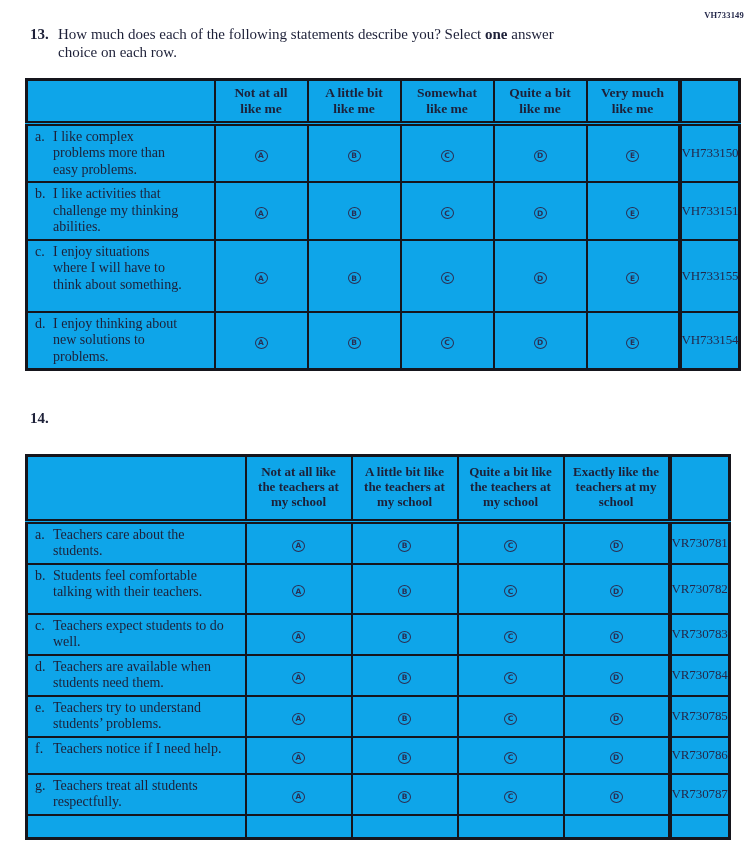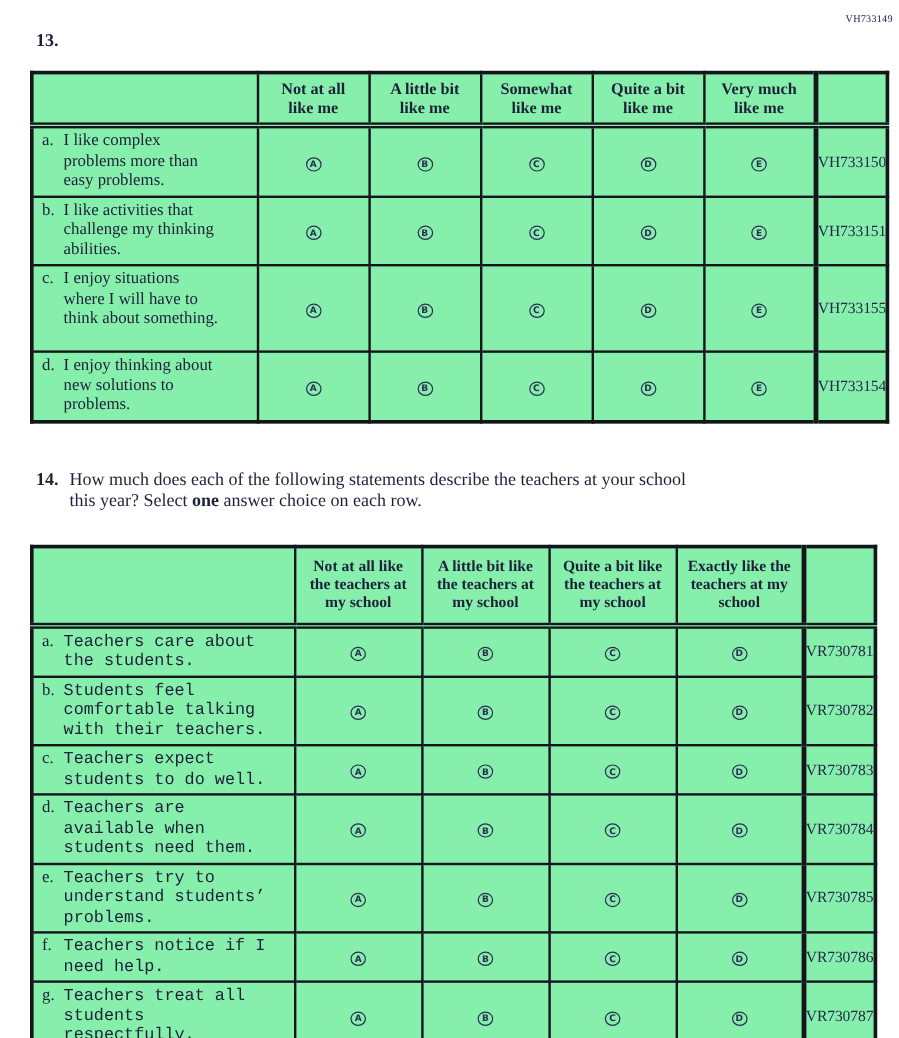--- a/index.html
+++ b/index.html
@@ -2,62 +2,63 @@
 <html><head>
 <meta charset="utf-8">
 <style>
   html,body{margin:0;padding:0;}
   body{
     width:749px;height:865px;overflow:hidden;background:#ffffff;
     font-family:"Liberation Serif","DejaVu Serif",serif;color:#1d2038;
   }
   .page{position:relative;width:749px;height:865px;box-sizing:border-box;padding-top:10px;}
   .code-line{height:11px;line-height:11px;text-align:right;padding-right:5px;
-    font-size:8.5px;letter-spacing:.2px;color:#24284a;}
+    font-size:8.5px;letter-spacing:.2px;color:#24284a;font-weight:bold;}
   .question{display:flex;margin:4px 0 0 30px;font-size:15px;line-height:1.22;}
   .qnum{flex:0 0 28px;font-weight:700;}
   .qtext{width:604px;}
   .qtext b{font-weight:700;}
   table.tbl{border-collapse:collapse;table-layout:fixed;margin-left:25px;
-    border:3px solid #15151c;background:#86efac;}
+    border:3px solid #15151c;background:#0ea5e9;}
   .tbl th,.tbl td{border:2px solid #15151c;padding:0;overflow:hidden;}
   .tbl th{font-weight:700;text-align:center;vertical-align:middle;
     border-bottom:5px double #15151c;line-height:1.18;}
   .q13-tbl{margin-top:16px;}
   .q13-tbl th{font-size:13.5px;}
   .q14-tbl{margin-top:26px;}
   .q14-tbl th{font-size:13px;line-height:1.15;}
   .hwrap{display:inline-block;}
   .q13-tbl .hwrap{width:70px;}
   .q14-tbl .hwrap{width:92px;}
   td.stmt{vertical-align:top;padding:3px 4px 3px 7px;font-size:14px;line-height:1.18;}
   .stmt-flex{display:flex;}
   .ltr{flex:0 0 18px;}
   .stxt13{display:inline-block;width:132px;}
-  .stxt14{display:inline-block;width:180px;font-family:Liberation Mono, monospace;}
+  .stxt14{display:inline-block;width:180px;}
   td.opt{text-align:center;vertical-align:middle;}
   td.codecell,th.codecell{border-left:4px solid #15151c;}
   td.codecell{font-size:13px;letter-spacing:-.1px;text-align:center;vertical-align:middle;color:#24284a;}
   .bub{display:inline-flex;width:13px;height:12px;border:1px solid #2b2e52;border-radius:50%;
     align-items:center;justify-content:center;font-size:7.5px;font-weight:700;
     font-family:"DejaVu Sans",sans-serif;color:#2b2e52;box-sizing:border-box;}
   .q14-sec{margin-top:38px;}
   tr.h44{height:44px;} tr.h56{height:56px;} tr.h72{height:72px;} tr.h54{height:54px;}
   tr.h66{height:66px;padding-left:40px;} tr.h36{height:36px;} tr.h50{height:50px;} tr.h40{height:40px;}
   tr.h37{height:37px;} tr.h30{height:30px;} tr.h24{height:24px;}
 </style>
 </head>
 <body>
 
 <div class="page">
 
   <div>
     <div class="code-line">VH733149</div>
     <div class="question">
       <span class="qnum">13.</span>
+      <span class="qtext"><span>How much does each of the following statements describe you? Select </span><b>one</b><span> answer</span><br><span>choice on each row.</span></span>
     </div>
 
     <table class="tbl q13-tbl">
       <colgroup>
         <col style="width:188px">
           <col style="width:93px">
           <col style="width:93px">
           <col style="width:93px">
           <col style="width:93px">
           <col style="width:93px">
@@ -131,21 +132,20 @@
           <td class="opt"><span class="bub">E</span></td>
           <td class="codecell">VH733154</td>
         </tr>
       </tbody>
     </table>
   </div>
 
   <div class="q14-sec">
     <div class="question">
       <span class="qnum">14.</span>
-      <span class="qtext"><span>How much does each of the following statements describe the teachers at your school</span><br><span>this year? Select </span><b>one</b><span> answer choice on each row.</span></span>
     </div>
 
     <table class="tbl q14-tbl">
       <colgroup>
         <col style="width:219px">
           <col style="width:106px">
           <col style="width:106px">
           <col style="width:106px">
           <col style="width:106px">
           <col style="width:59px">

